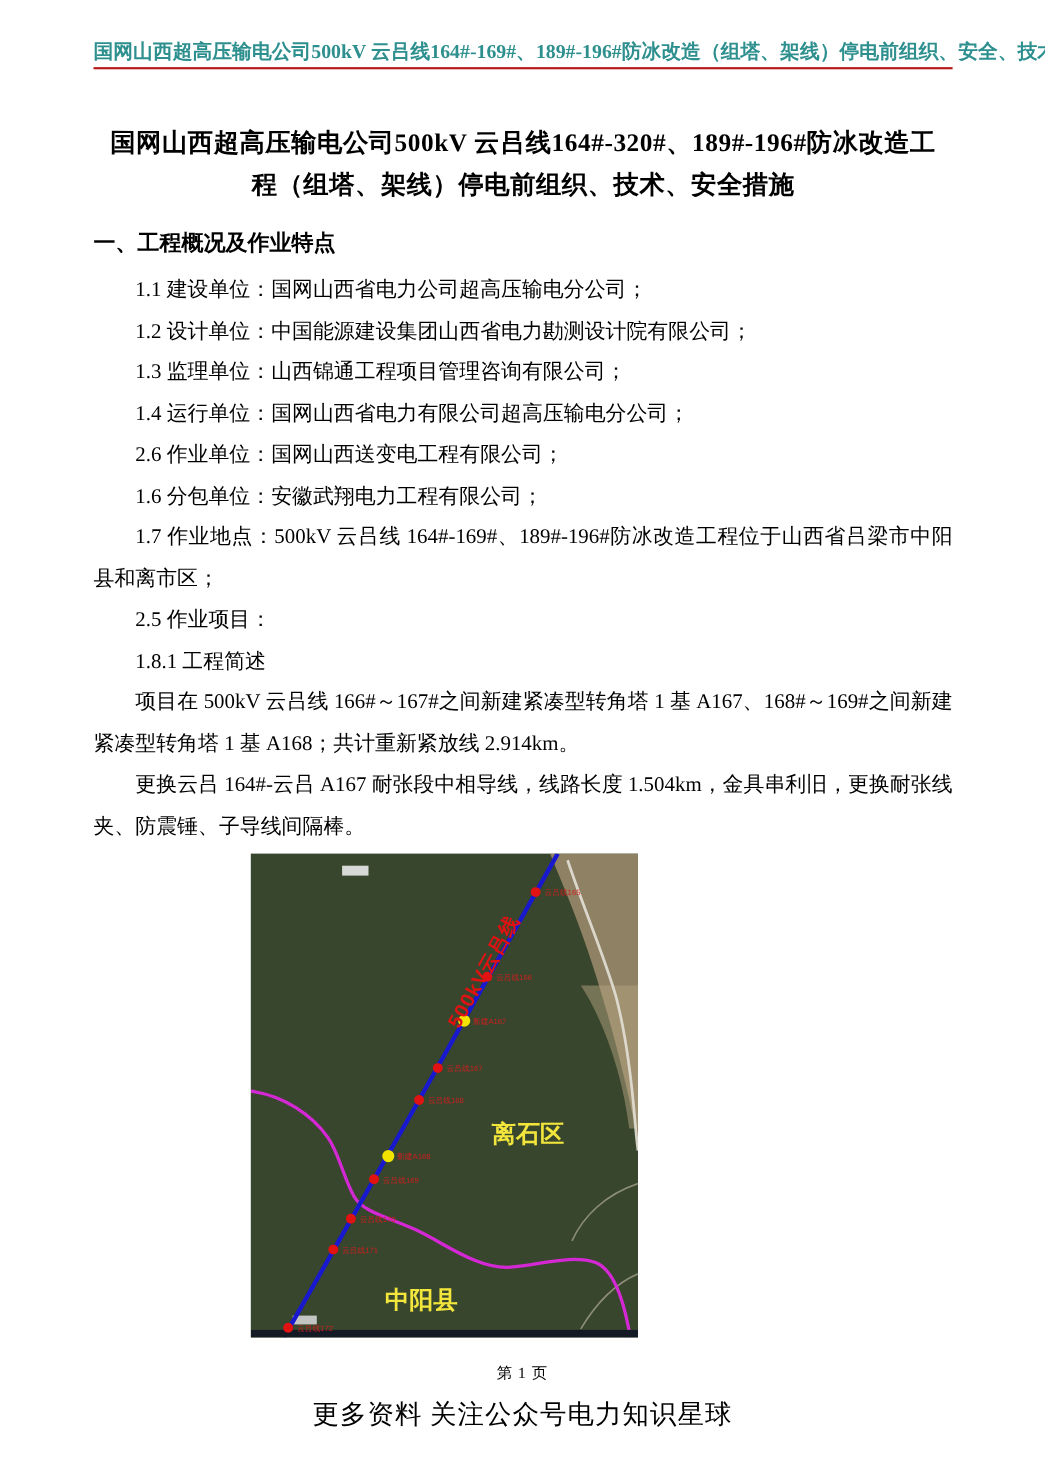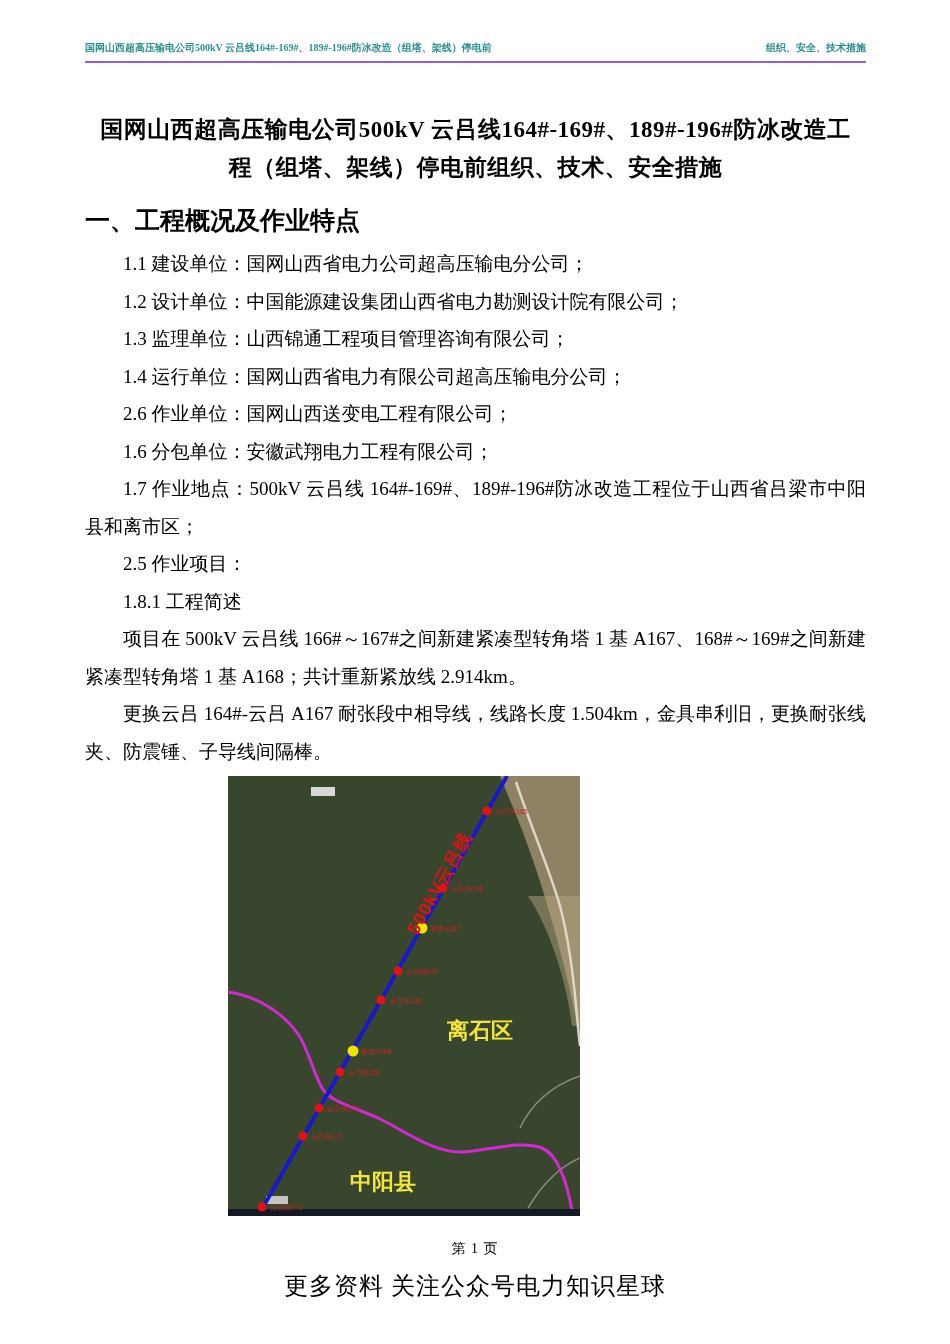--- a/index.html
+++ b/index.html
@@ -3,35 +3,35 @@
 <meta charset="utf-8">
 <style>
   * { margin:0; padding:0; box-sizing:border-box; }
   html,body { background:#ffffff; }
   body { width:950px; height:1344px; font-family:"Liberation Serif","DejaVu Serif",serif; color:#000; }
   .page { position:relative; width:950px; height:1344px; overflow:hidden; background:#fff; }
 
   .doc-header {
     margin:38px 84px 0 85px;
     padding-bottom:4px;
-    border-bottom:2px solid #8b5cf6;
+    border-bottom:2px solid #b91c1c;
     display:flex; justify-content:space-between; align-items:flex-start;
-    color:#2e8f8f; font-weight:700; font-size:10px; line-height:19px;
+    color:#2e8f8f; font-weight:700; font-size:18px; line-height:19px;
     white-space:nowrap;
   }
 
   .doc-title {
     margin:48px 84px 0 85px;
     text-align:center; font-size:23px; font-weight:700; line-height:38px;
     letter-spacing:0.5px;
   }
 
   .h1 {
     margin:14px 84px 0 85px;
-    font-size:25px; font-weight:700; line-height:40px;
+    font-size:20px; font-weight:700; line-height:40px;
   }
 
   .content { margin:4px 84px 0 85px; font-size:19px; line-height:37.5px; }
   .content p { text-align:justify; }
   .indent { text-indent:38px; }
   .content b { font-weight:400; }
 
   .map-wrap {
     position:relative;
     width:352px; height:440px;
@@ -57,21 +57,21 @@
 <body>
 
 <div class="page">
 
   <div class="doc-header">
     <span>国网山西超高压输电公司500kV 云吕线164#-169#、189#-196#防冰改造（组塔、架线）停电前</span>
     <span>组织、安全、技术措施</span>
   </div>
 
   <div class="doc-title">
-    <div>国网山西超高压输电公司500kV 云吕线164#-169#、189#-196#防冰改造工</div>
+    <div>国网山西超高压输电公司500kV 云吕线164#-320#、189#-196#防冰改造工</div>
     <div>程（组塔、架线）停电前组织、技术、安全措施</div>
   </div>
 
   <div class="h1">一、工程概况及作业特点</div>
 
   <div class="content">
     <p class="indent"><b>1.1 建设单位：</b><span>国网山西省电力公司超高压输电分公司；</span></p>
     <p class="indent"><b>1.2 设计单位：</b><span>中国能源建设集团山西省电力勘测设计院有限公司；</span></p>
     <p class="indent"><b>1.3 监理单位：</b><span>山西锦通工程项目管理咨询有限公司；</span></p>
     <p class="indent"><b>1.4 运行单位：</b><span>国网山西省电力有限公司超高压输电分公司；</span></p>

